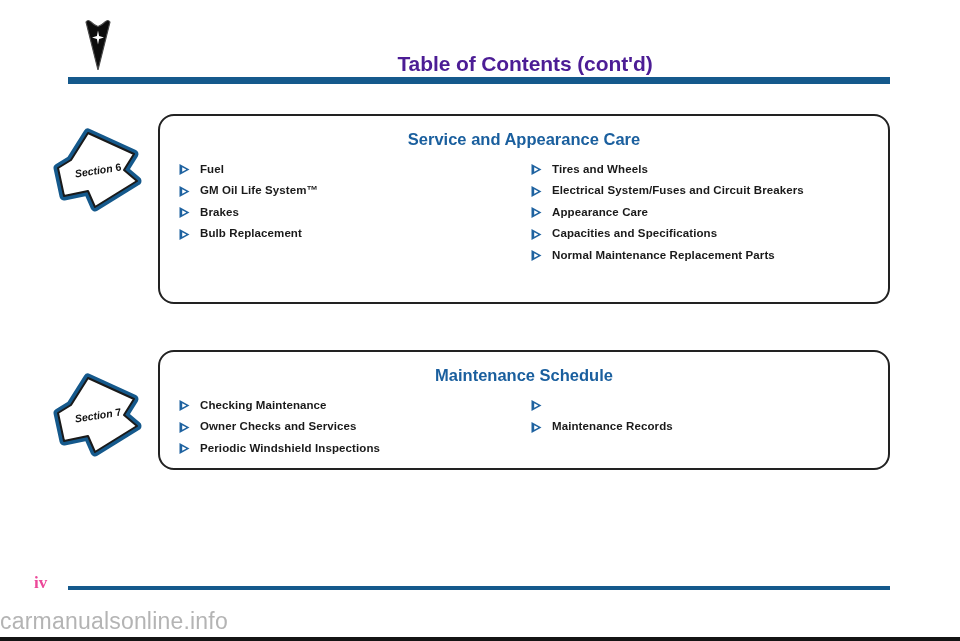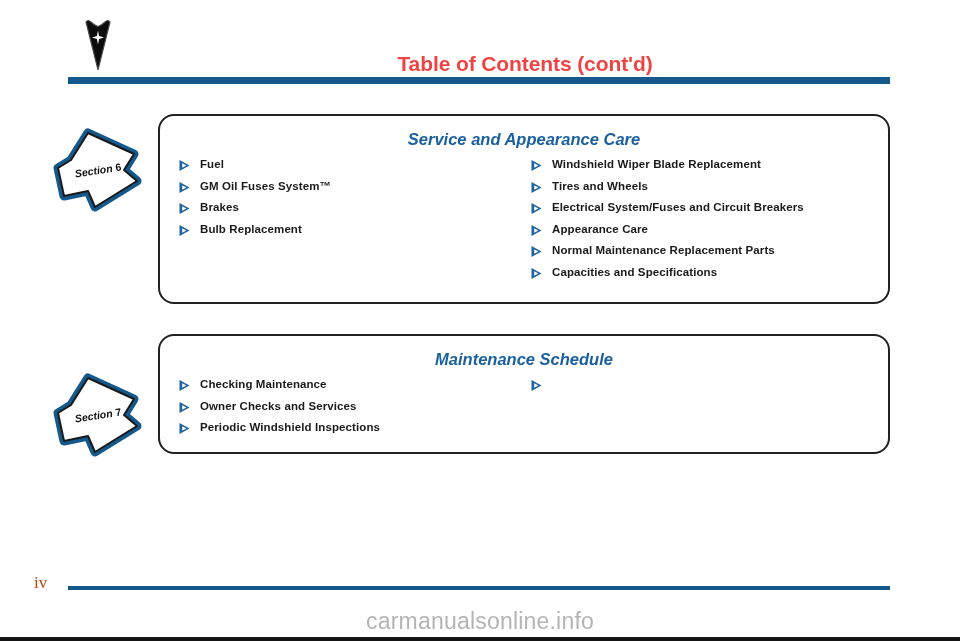--- a/index.html
+++ b/index.html
@@ -32,21 +32,21 @@
   }
 
   .page-title {
     position: absolute;
     left: 160px;
     top: 52px;
     width: 730px;
     text-align: center;
     font-size: 21px;
     font-weight: bold;
-    color: #ef4444;
+    color: #4c1d95;
     letter-spacing: -0.1px;
     white-space: nowrap;
   }
 
   .header-rule {
     position: absolute;
     left: 68px;
     top: 77px;
     width: 822px;
     height: 7px;
@@ -66,21 +66,20 @@
     background: #ffffff;
     box-sizing: border-box;
   }
 
   .panel-heading {
     position: absolute;
     top: 14px;
     width: 100%;
     text-align: center;
     font-size: 16.5px;
-    font-style: italic;
     font-weight: bold;
     color: #1a5f9e;
     white-space: nowrap;
   }
 
   .columns {
     position: absolute;
     left: 0;
     top: 42px;
     width: 100%;
@@ -88,20 +87,21 @@
   }
   .col {
     flex: 0 0 50%;
     box-sizing: border-box;
   }
   .col.left  { padding-left: 18px; }
   .col.right { padding-left: 6px; }
 
   .toc-item {
     display: flex;
+    align-items: center;
     height: 21.5px;
     white-space: nowrap;
   }
 
   .bullet {
     flex: 0 0 auto;
     width: 13px;
     height: 13px;
     margin-right: 9px;
     position: relative;
@@ -140,37 +140,36 @@
     font-weight: bold;
   }
 
   
   .folio {
     position: absolute;
     left: 34px;
     top: 573px;
     font-family: "Liberation Serif", serif;
     font-size: 17px;
-    font-weight: normal;
-    color: #c2410c;
+    font-weight: bold;
+    color: #ec4899;
   }
   .footer-rule {
     position: absolute;
     left: 68px;
     top: 586px;
     width: 822px;
     height: 4px;
     background: #15598c;
   }
   .watermark {
     position: absolute;
     left: 0;
     top: 608px;
     width: 960px;
-    text-align: center;
     font-size: 23px;
     color: #b4b4b4;
     letter-spacing: 0.2px;
   }
   .bottom-bar {
     position: absolute;
     left: 0;
     top: 637px;
     width: 960px;
     height: 4px;
@@ -222,21 +221,21 @@
           </div>
 
 
           <div class="toc-item">
             <span class="bullet">
               <svg width="13" height="13" viewBox="0 0 13 13">
                   <path d="M1.5 1 L11.5 6.5 L1.5 12 Z" fill="#1e62a0"></path>
                   <path d="M4.2 4.3 L8.4 6.5 L4.2 8.7 Z" fill="#ffffff"></path>
                 </svg>
             </span>
-            <span class="toc-label">GM Oil Fuses System™</span>
+            <span class="toc-label">GM Oil Life System™</span>
           </div>
 
 
           <div class="toc-item">
             <span class="bullet">
               <svg width="13" height="13" viewBox="0 0 13 13">
                   <path d="M1.5 1 L11.5 6.5 L1.5 12 Z" fill="#1e62a0"></path>
                   <path d="M4.2 4.3 L8.4 6.5 L4.2 8.7 Z" fill="#ffffff"></path>
                 </svg>
             </span>
@@ -250,29 +249,20 @@
                   <path d="M4.2 4.3 L8.4 6.5 L4.2 8.7 Z" fill="#ffffff"></path>
                 </svg>
             </span>
             <span class="toc-label">Bulb Replacement</span>
           </div>
 
         </div>
 
         <div class="col right">
 
-          <div class="toc-item">
-            <span class="bullet">
-              <svg width="13" height="13" viewBox="0 0 13 13">
-                  <path d="M1.5 1 L11.5 6.5 L1.5 12 Z" fill="#1e62a0"></path>
-                  <path d="M4.2 4.3 L8.4 6.5 L4.2 8.7 Z" fill="#ffffff"></path>
-                </svg>
-            </span>
-            <span class="toc-label">Windshield Wiper Blade Replacement</span>
-          </div>
 
           <div class="toc-item">
             <span class="bullet">
               <svg width="13" height="13" viewBox="0 0 13 13">
                   <path d="M1.5 1 L11.5 6.5 L1.5 12 Z" fill="#1e62a0"></path>
                   <path d="M4.2 4.3 L8.4 6.5 L4.2 8.7 Z" fill="#ffffff"></path>
                 </svg>
             </span>
             <span class="toc-label">Tires and Wheels</span>
           </div>
@@ -297,52 +287,52 @@
             <span class="toc-label">Appearance Care</span>
           </div>
 
           <div class="toc-item">
             <span class="bullet">
               <svg width="13" height="13" viewBox="0 0 13 13">
                   <path d="M1.5 1 L11.5 6.5 L1.5 12 Z" fill="#1e62a0"></path>
                   <path d="M4.2 4.3 L8.4 6.5 L4.2 8.7 Z" fill="#ffffff"></path>
                 </svg>
             </span>
+            <span class="toc-label">Capacities and Specifications</span>
+          </div>
+
+          <div class="toc-item">
+            <span class="bullet">
+              <svg width="13" height="13" viewBox="0 0 13 13">
+                  <path d="M1.5 1 L11.5 6.5 L1.5 12 Z" fill="#1e62a0"></path>
+                  <path d="M4.2 4.3 L8.4 6.5 L4.2 8.7 Z" fill="#ffffff"></path>
+                </svg>
+            </span>
             <span class="toc-label">Normal Maintenance Replacement Parts</span>
-          </div>
-
-          <div class="toc-item">
-            <span class="bullet">
-              <svg width="13" height="13" viewBox="0 0 13 13">
-                  <path d="M1.5 1 L11.5 6.5 L1.5 12 Z" fill="#1e62a0"></path>
-                  <path d="M4.2 4.3 L8.4 6.5 L4.2 8.7 Z" fill="#ffffff"></path>
-                </svg>
-            </span>
-            <span class="toc-label">Capacities and Specifications</span>
           </div>
 
         </div>
       </div>
     </div>
   </div>
 
   <div class="section-block" style="top:0;">
 
     <div class="section-tab" style="left:50px; top:369px;">
       <svg width="96" height="96" viewBox="0 0 96 96">
         <path d="M38 9 L84 30 L74 46 L87 57 L45 83 L38 67 L14 72 L8 44 L21 36 Z" fill="none" stroke="#15598c" stroke-width="9" stroke-linejoin="round"></path>
         <path d="M38 9 L84 30 L74 46 L87 57 L45 83 L38 67 L14 72 L8 44 L21 36 Z" fill="#ffffff" stroke="#1a1a1a" stroke-width="2" stroke-linejoin="round"></path>
       </svg>
       <div class="tab-text">
         <span>Section</span>
         <span class="tab-num">7</span>
       </div>
     </div>
 
-    <div class="panel" style="left:158px; top:334px; width:732px; height:120px;">
+    <div class="panel" style="left:158px; top:350px; width:732px; height:120px;">
       <div class="panel-heading">Maintenance Schedule</div>
 
       <div class="columns">
         <div class="col left">
 
           <div class="toc-item">
             <span class="bullet">
               <svg width="13" height="13" viewBox="0 0 13 13">
                   <path d="M1.5 1 L11.5 6.5 L1.5 12 Z" fill="#1e62a0"></path>
                   <path d="M4.2 4.3 L8.4 6.5 L4.2 8.7 Z" fill="#ffffff"></path>
@@ -377,20 +367,29 @@
 
           <div class="toc-item">
             <span class="bullet">
               <svg width="13" height="13" viewBox="0 0 13 13">
                   <path d="M1.5 1 L11.5 6.5 L1.5 12 Z" fill="#1e62a0"></path>
                   <path d="M4.2 4.3 L8.4 6.5 L4.2 8.7 Z" fill="#ffffff"></path>
                 </svg>
             </span>
           </div>
 
+          <div class="toc-item">
+            <span class="bullet">
+              <svg width="13" height="13" viewBox="0 0 13 13">
+                  <path d="M1.5 1 L11.5 6.5 L1.5 12 Z" fill="#1e62a0"></path>
+                  <path d="M4.2 4.3 L8.4 6.5 L4.2 8.7 Z" fill="#ffffff"></path>
+                </svg>
+            </span>
+            <span class="toc-label">Maintenance Records</span>
+          </div>
 
         </div>
       </div>
     </div>
   </div>
 
   <div class="folio">iv</div>
   <div class="footer-rule"></div>
   <div class="watermark">carmanualsonline.info</div>
   <div class="bottom-bar"></div>

